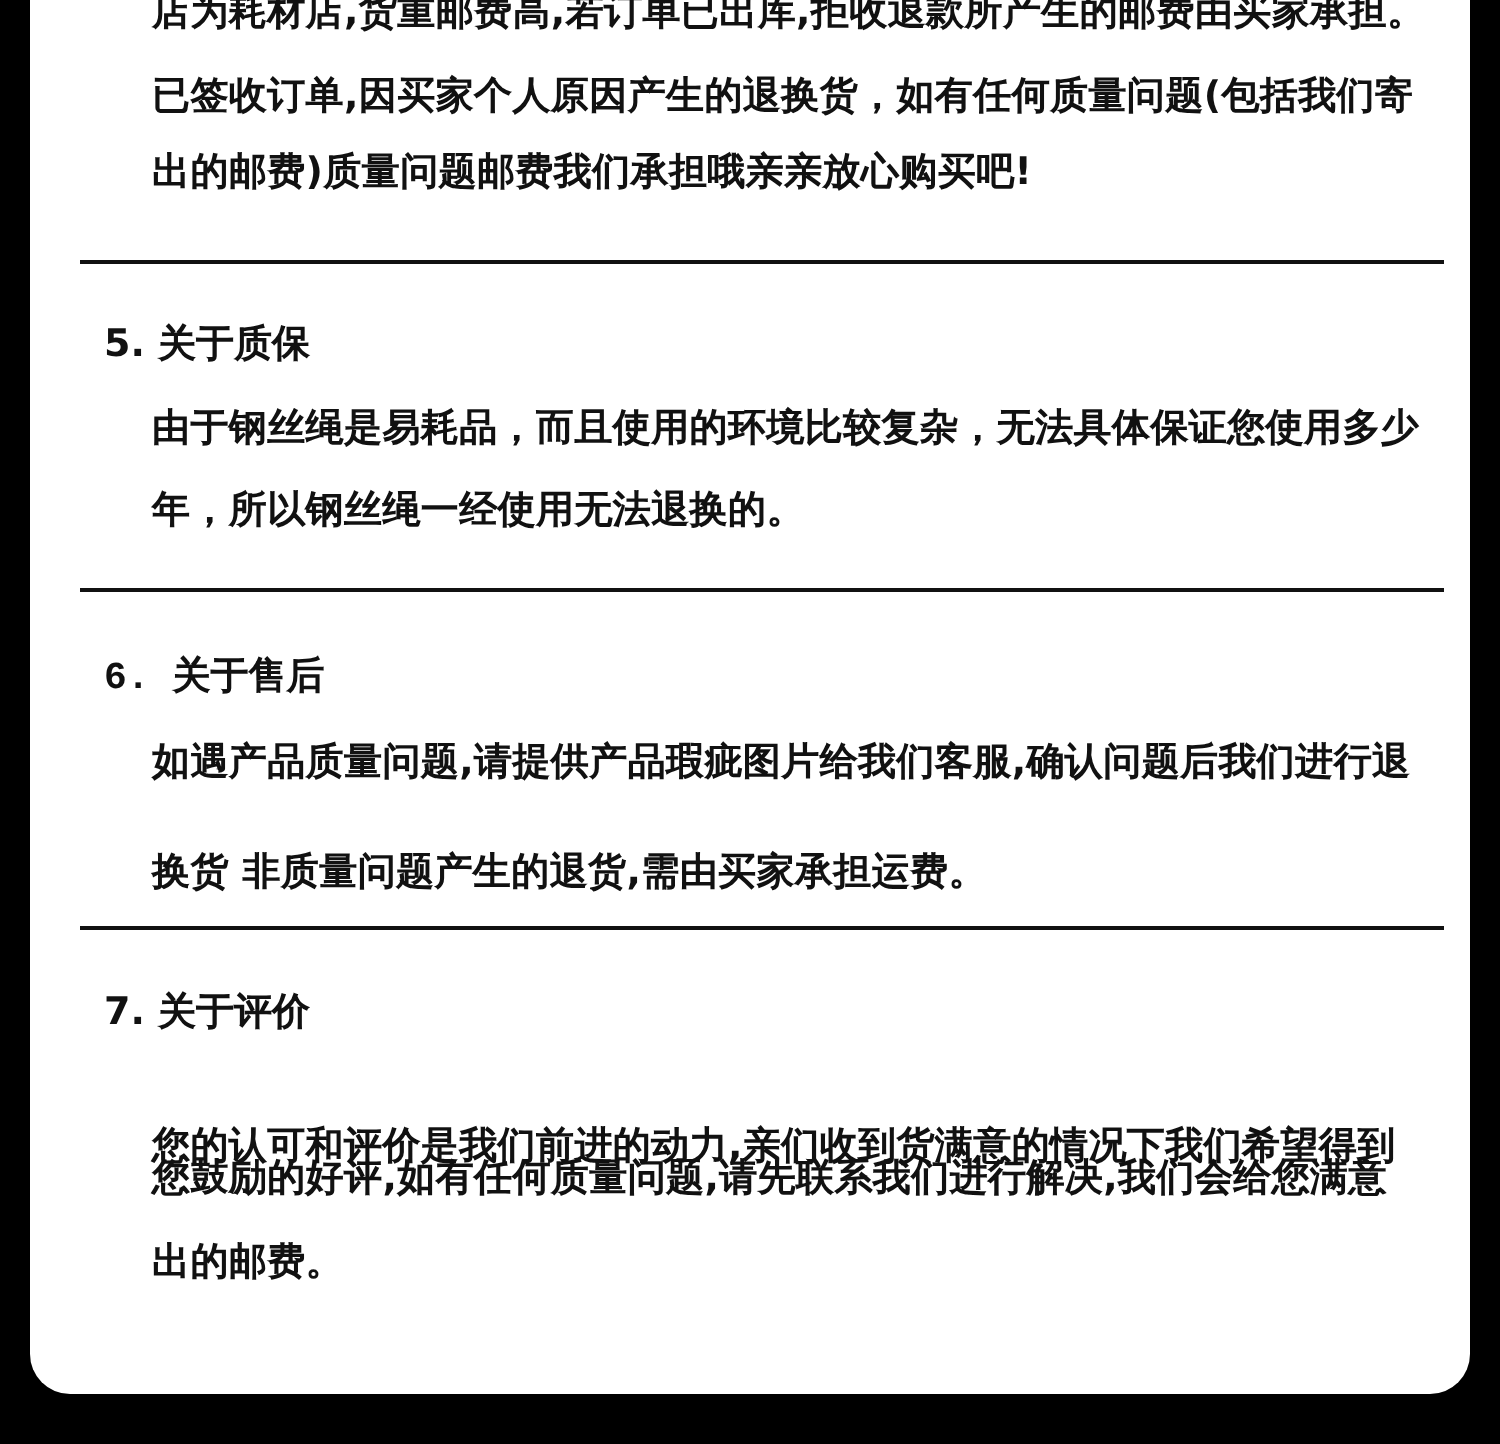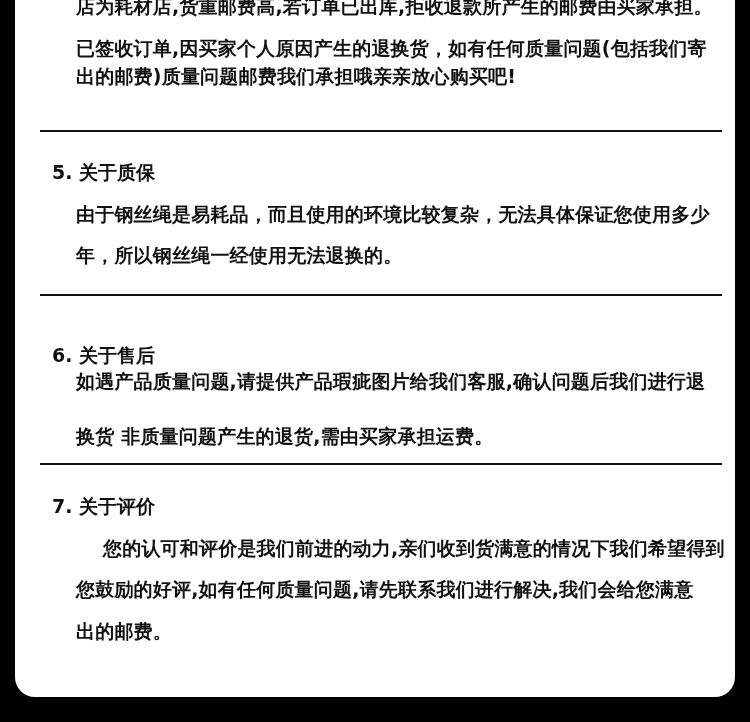--- a/index.html
+++ b/index.html
@@ -49,32 +49,32 @@
       background: #111111;
     }
   </style>
 </head>
 <body>
 
 <div class="card"></div>
 
 <div class="line" style="top:-6px;">店为耗材店,货重邮费高,若订单已出库,拒收退款所产生的邮费由买家承担。</div>
 <div class="line" style="top:36px;">已签收订单,因买家个人原因产生的退换货，如有任何质量问题(包括我们寄</div>
-<div class="line" style="top:64px;text-align:right;">出的邮费)质量问题邮费我们承担哦亲亲放心购买吧!</div>
+<div class="line" style="top:74px;text-align:right;">出的邮费)质量问题邮费我们承担哦亲亲放心购买吧!</div>
 
 <div class="divider" style="top:130px;"></div>
 
 <div class="heading" style="top:160px;">5. 关于质保</div>
 <div class="line" style="top:202px;">由于钢丝绳是易耗品，而且使用的环境比较复杂，无法具体保证您使用多少</div>
 <div class="line" style="top:243px;">年，所以钢丝绳一经使用无法退换的。</div>
 
 <div class="divider" style="top:294px;"></div>
 
-<div class="heading" style="top:343px;">6. 关于售后</div>
+<div class="heading" style="top:327px;font-family:Liberation Mono, monospace;">6. 关于售后</div>
 <div class="line" style="top:369px;text-align:right;">如遇产品质量问题,请提供产品瑕疵图片给我们客服,确认问题后我们进行退</div>
 <div class="line" style="top:424px;">换货 非质量问题产生的退货,需由买家承担运费。</div>
 
 <div class="divider" style="top:463px;"></div>
 
 <div class="heading" style="top:494px;text-align:center;">7. 关于评价</div>
-<div class="line" style="top:536px;margin-left:27px;">您的认可和评价是我们前进的动力,亲们收到货满意的情况下我们希望得到</div>
+<div class="line" style="top:561px;">您的认可和评价是我们前进的动力,亲们收到货满意的情况下我们希望得到</div>
 <div class="line" style="top:577px;">您鼓励的好评,如有任何质量问题,请先联系我们进行解决,我们会给您满意</div>
 <div class="line" style="top:619px;">出的邮费。</div>
 
 </body></html>

